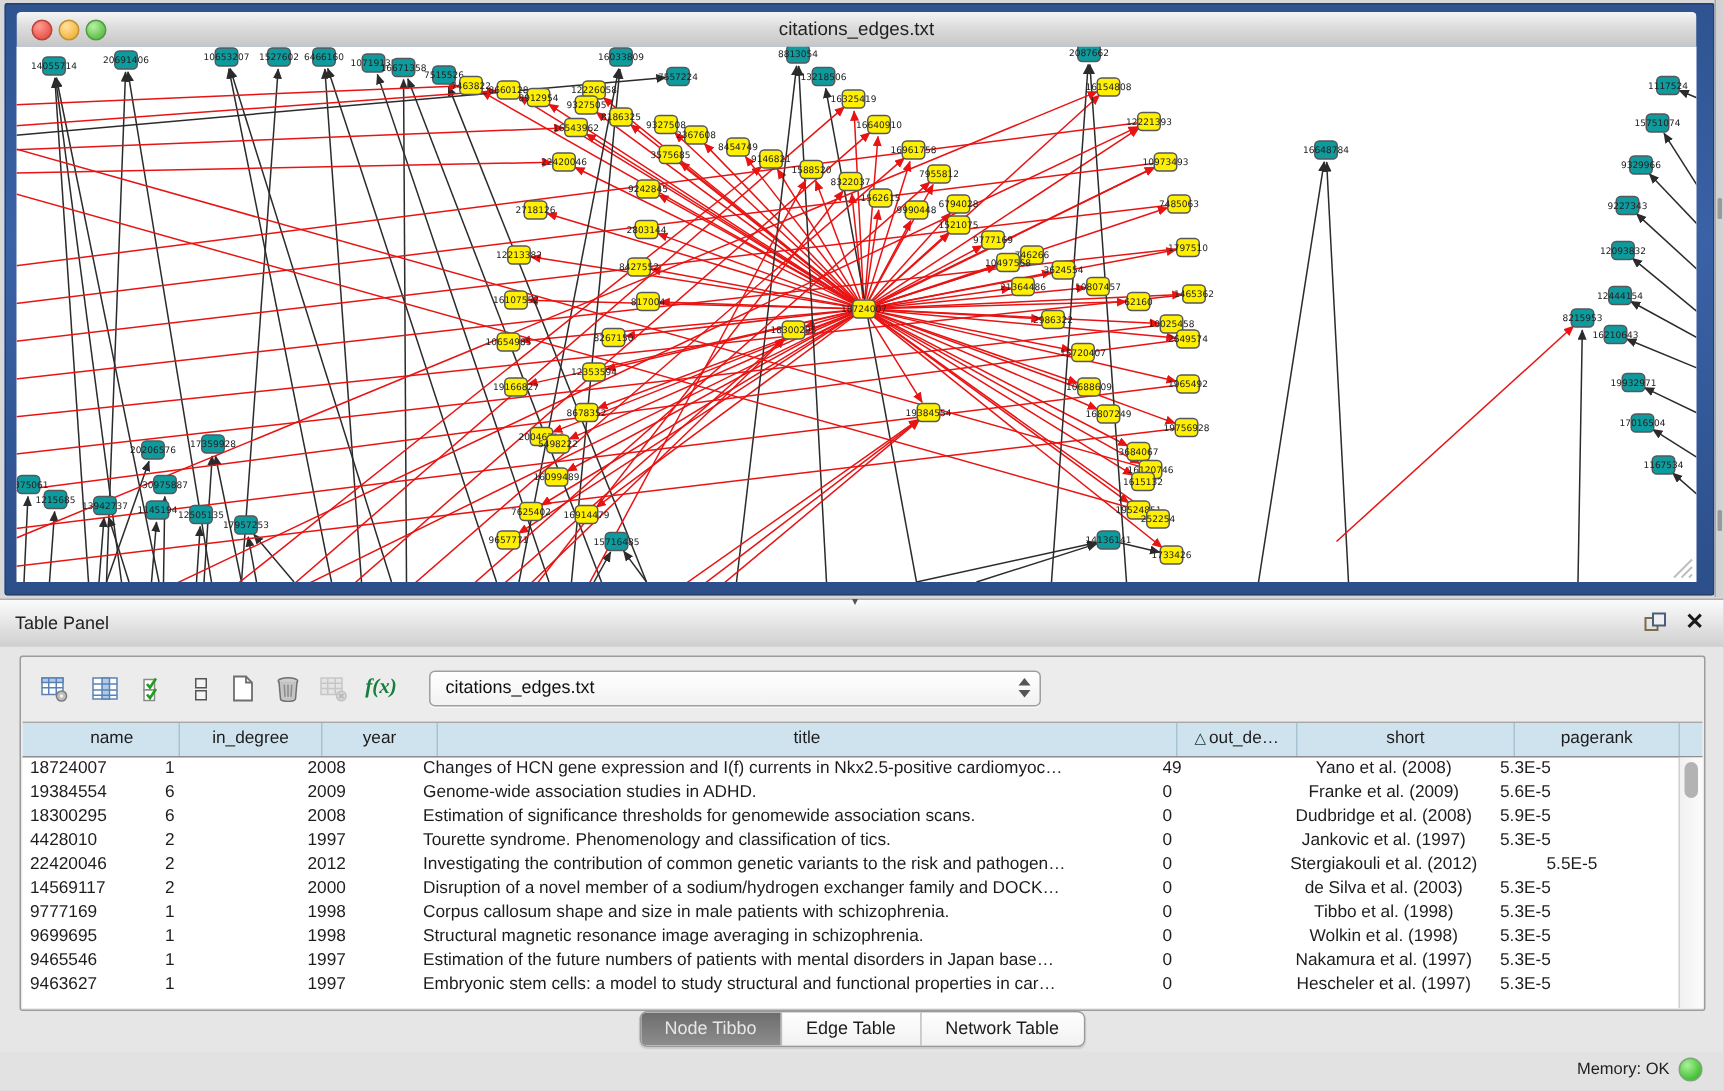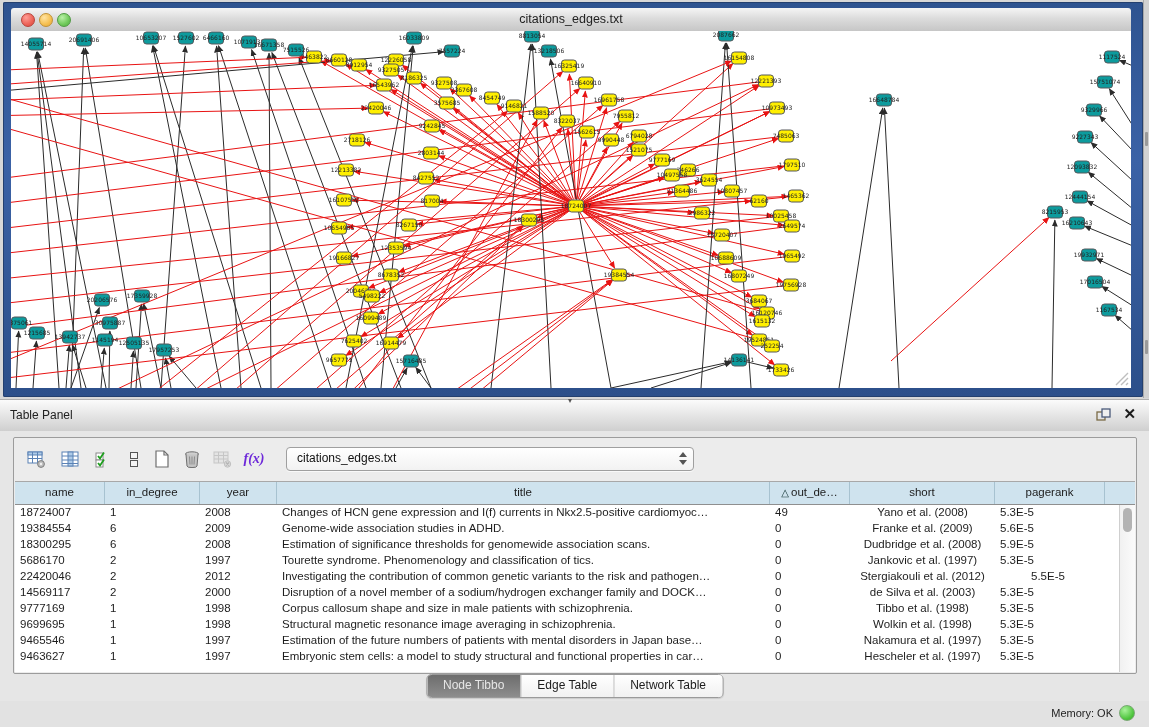--- a/index.html
+++ b/index.html
@@ -56,36 +56,36 @@
     position:absolute;left:0;top:431px;width:1149px;height:296px;
     background:#e6e6e6;
   }
   .tp-box{
     position:absolute;left:13px;top:6px;width:1122px;height:235px;
     background:#ececec;border:1px solid #9c9c9c;border-radius:2px;
   }
   .tp-toolbar{position:absolute;left:0;top:0;right:0;height:42px;}
   .tb-btn{position:absolute;top:9px;width:24px;height:24px;display:flex;align-items:center;justify-content:center;cursor:pointer;}
   .tb-btn.disabled{opacity:.45;cursor:default;}
-  .fx-label{font-family:"Liberation Serif",serif;font-style:italic;font-weight:bold;font-size:14px;color:#6d28d9;}
+  .fx-label{font-family:"Liberation Serif",serif;font-style:italic;font-weight:bold;font-size:14px;color:#15803d;}
   .tb-select{
     position:absolute;left:272px;top:9px;width:396px;height:22px;
     background:linear-gradient(180deg,#ffffff,#f2f2f2);
     border:1px solid #9f9f9f;border-radius:4px;
     font-size:12px;color:#111;line-height:21px;padding-left:10px;cursor:pointer;
     box-shadow:0 1px 0 rgba(255,255,255,.7);
   }
   .tb-select .arrows{position:absolute;right:7px;top:4px;width:8px;height:14px;}
   .tb-select .arrows:before{content:"";position:absolute;left:1px;top:0;border-left:4px solid transparent;border-right:4px solid transparent;border-bottom:5px solid #555;}
   .tb-select .arrows:after{content:"";position:absolute;left:1px;bottom:1px;border-left:4px solid transparent;border-right:4px solid transparent;border-top:5px solid #555;}
   .tp-table{
     position:absolute;left:1px;top:43px;width:1120px;height:190px;background:#fff;
     border-top:1px solid #a8a8a8;
   }
-  .tbl-header{display:flex;height:22px;border-bottom:1px solid #8f8f8f;background:#cfe3ee;}
+  .tbl-header{display:flex;height:22px;border-bottom:1px solid #8f8f8f;background:#cfe3ee;justify-content:center;}
   .tbl-hcell{
     box-sizing:border-box;height:22px;line-height:21px;text-align:center;
     font-size:11.5px;color:#1c1c1c;border-right:1px solid #a7c2d0;
     overflow:hidden;white-space:nowrap;cursor:pointer;flex:none;
   }
   .tbl-hcell .sort{font-size:10px;margin-right:2px;color:#133;}
   .tbl-rows{position:absolute;left:0;top:23px;right:15px;bottom:0;overflow:hidden;}
   .tbl-row{display:flex;height:16px;cursor:default;}
   .tbl-cell{
     box-sizing:border-box;height:16px;line-height:15px;font-size:11.5px;color:#1d1d1d;
@@ -849,21 +849,21 @@
           <div class="tbl-row">
             <div class="tbl-cell" style="width: 90px;">18300295</div>
             <div class="tbl-cell" style="width: 95px;">6</div>
             <div class="tbl-cell" style="width: 77px;">2008</div>
             <div class="tbl-cell" style="width: 493px;">Estimation of significance thresholds for genomewide association scans.</div>
             <div class="tbl-cell" style="width: 80px;">0</div>
             <div class="tbl-cell center" style="width: 145px;">Dudbridge et al. (2008)</div>
             <div class="tbl-cell" style="width: 110px;">5.9E-5</div>
           </div>
           <div class="tbl-row">
-            <div class="tbl-cell" style="width: 90px;">5686170</div>
+            <div class="tbl-cell" style="width: 90px;">4428010</div>
             <div class="tbl-cell" style="width: 95px;">2</div>
             <div class="tbl-cell" style="width: 77px;">1997</div>
             <div class="tbl-cell" style="width: 493px;">Tourette syndrome. Phenomenology and classification of tics.</div>
             <div class="tbl-cell" style="width: 80px;">0</div>
             <div class="tbl-cell center" style="width: 145px;">Jankovic et al. (1997)</div>
             <div class="tbl-cell" style="width: 110px;">5.3E-5</div>
           </div>
           <div class="tbl-row">
             <div class="tbl-cell" style="width: 90px;">22420046</div>
             <div class="tbl-cell" style="width: 95px;">2</div>

